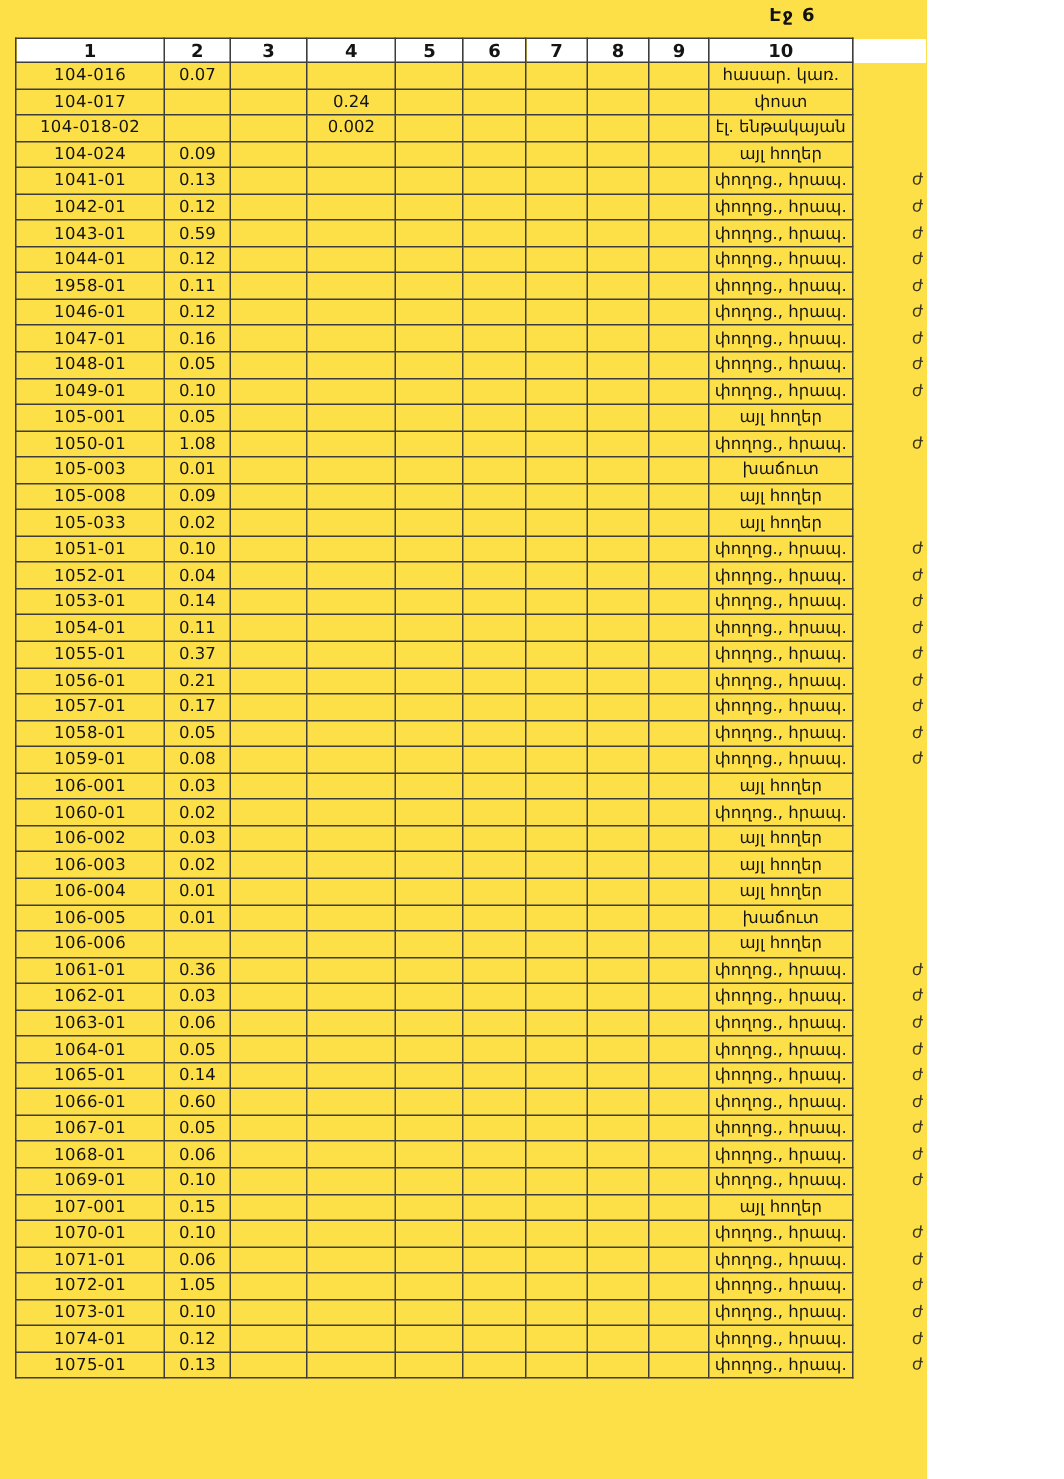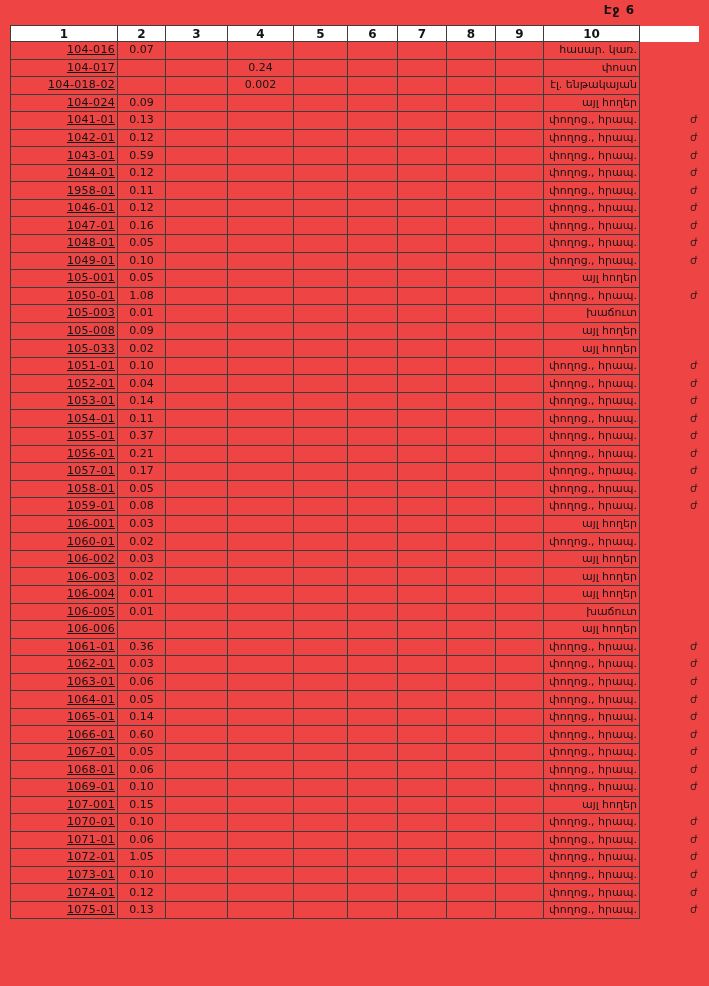--- a/index.html
+++ b/index.html
@@ -3,23 +3,23 @@
 <meta charset="utf-8">
 <style>
   html, body {
     margin: 0;
     padding: 0;
     background: #ffffff;
     font-family: "DejaVu Sans", sans-serif;
   }
   .sheet {
     position: relative;
-    width: 709px;
+    width: 618px;
     height: 986px;
-    background: #ef4444;
+    background: #fde047;
     overflow: hidden;
     color: #1b1b1b;
   }
   .page-label {
     position: absolute;
     top: 3px;
     right: 74px;
     font-size: 12px;
     font-weight: bold;
     letter-spacing: 1px;
@@ -46,30 +46,29 @@
     white-space: nowrap;
   }
   table.doc-table th {
     font-size: 12px;
     font-weight: bold;
     text-align: center;
     height: 15px;
     background: #ffffff;
   }
   td.cell-code {
-    text-align: right;
+    text-align: center;
     padding-left: 11px;
     letter-spacing: 0.3px;
-    text-decoration: underline;
   }
   td.cell-num {
     text-align: center;
   }
   td.cell-use {
-    text-align: right;
+    text-align: center;
     padding-left: 4px;
     font-size: 10.5px;
   }
   th.mark-col, td.mark-col {
     border: none !important;
     background: transparent;
     text-align: right;
     padding-right: 4px;
     font-size: 9px;
     color: #8d8d8d;

